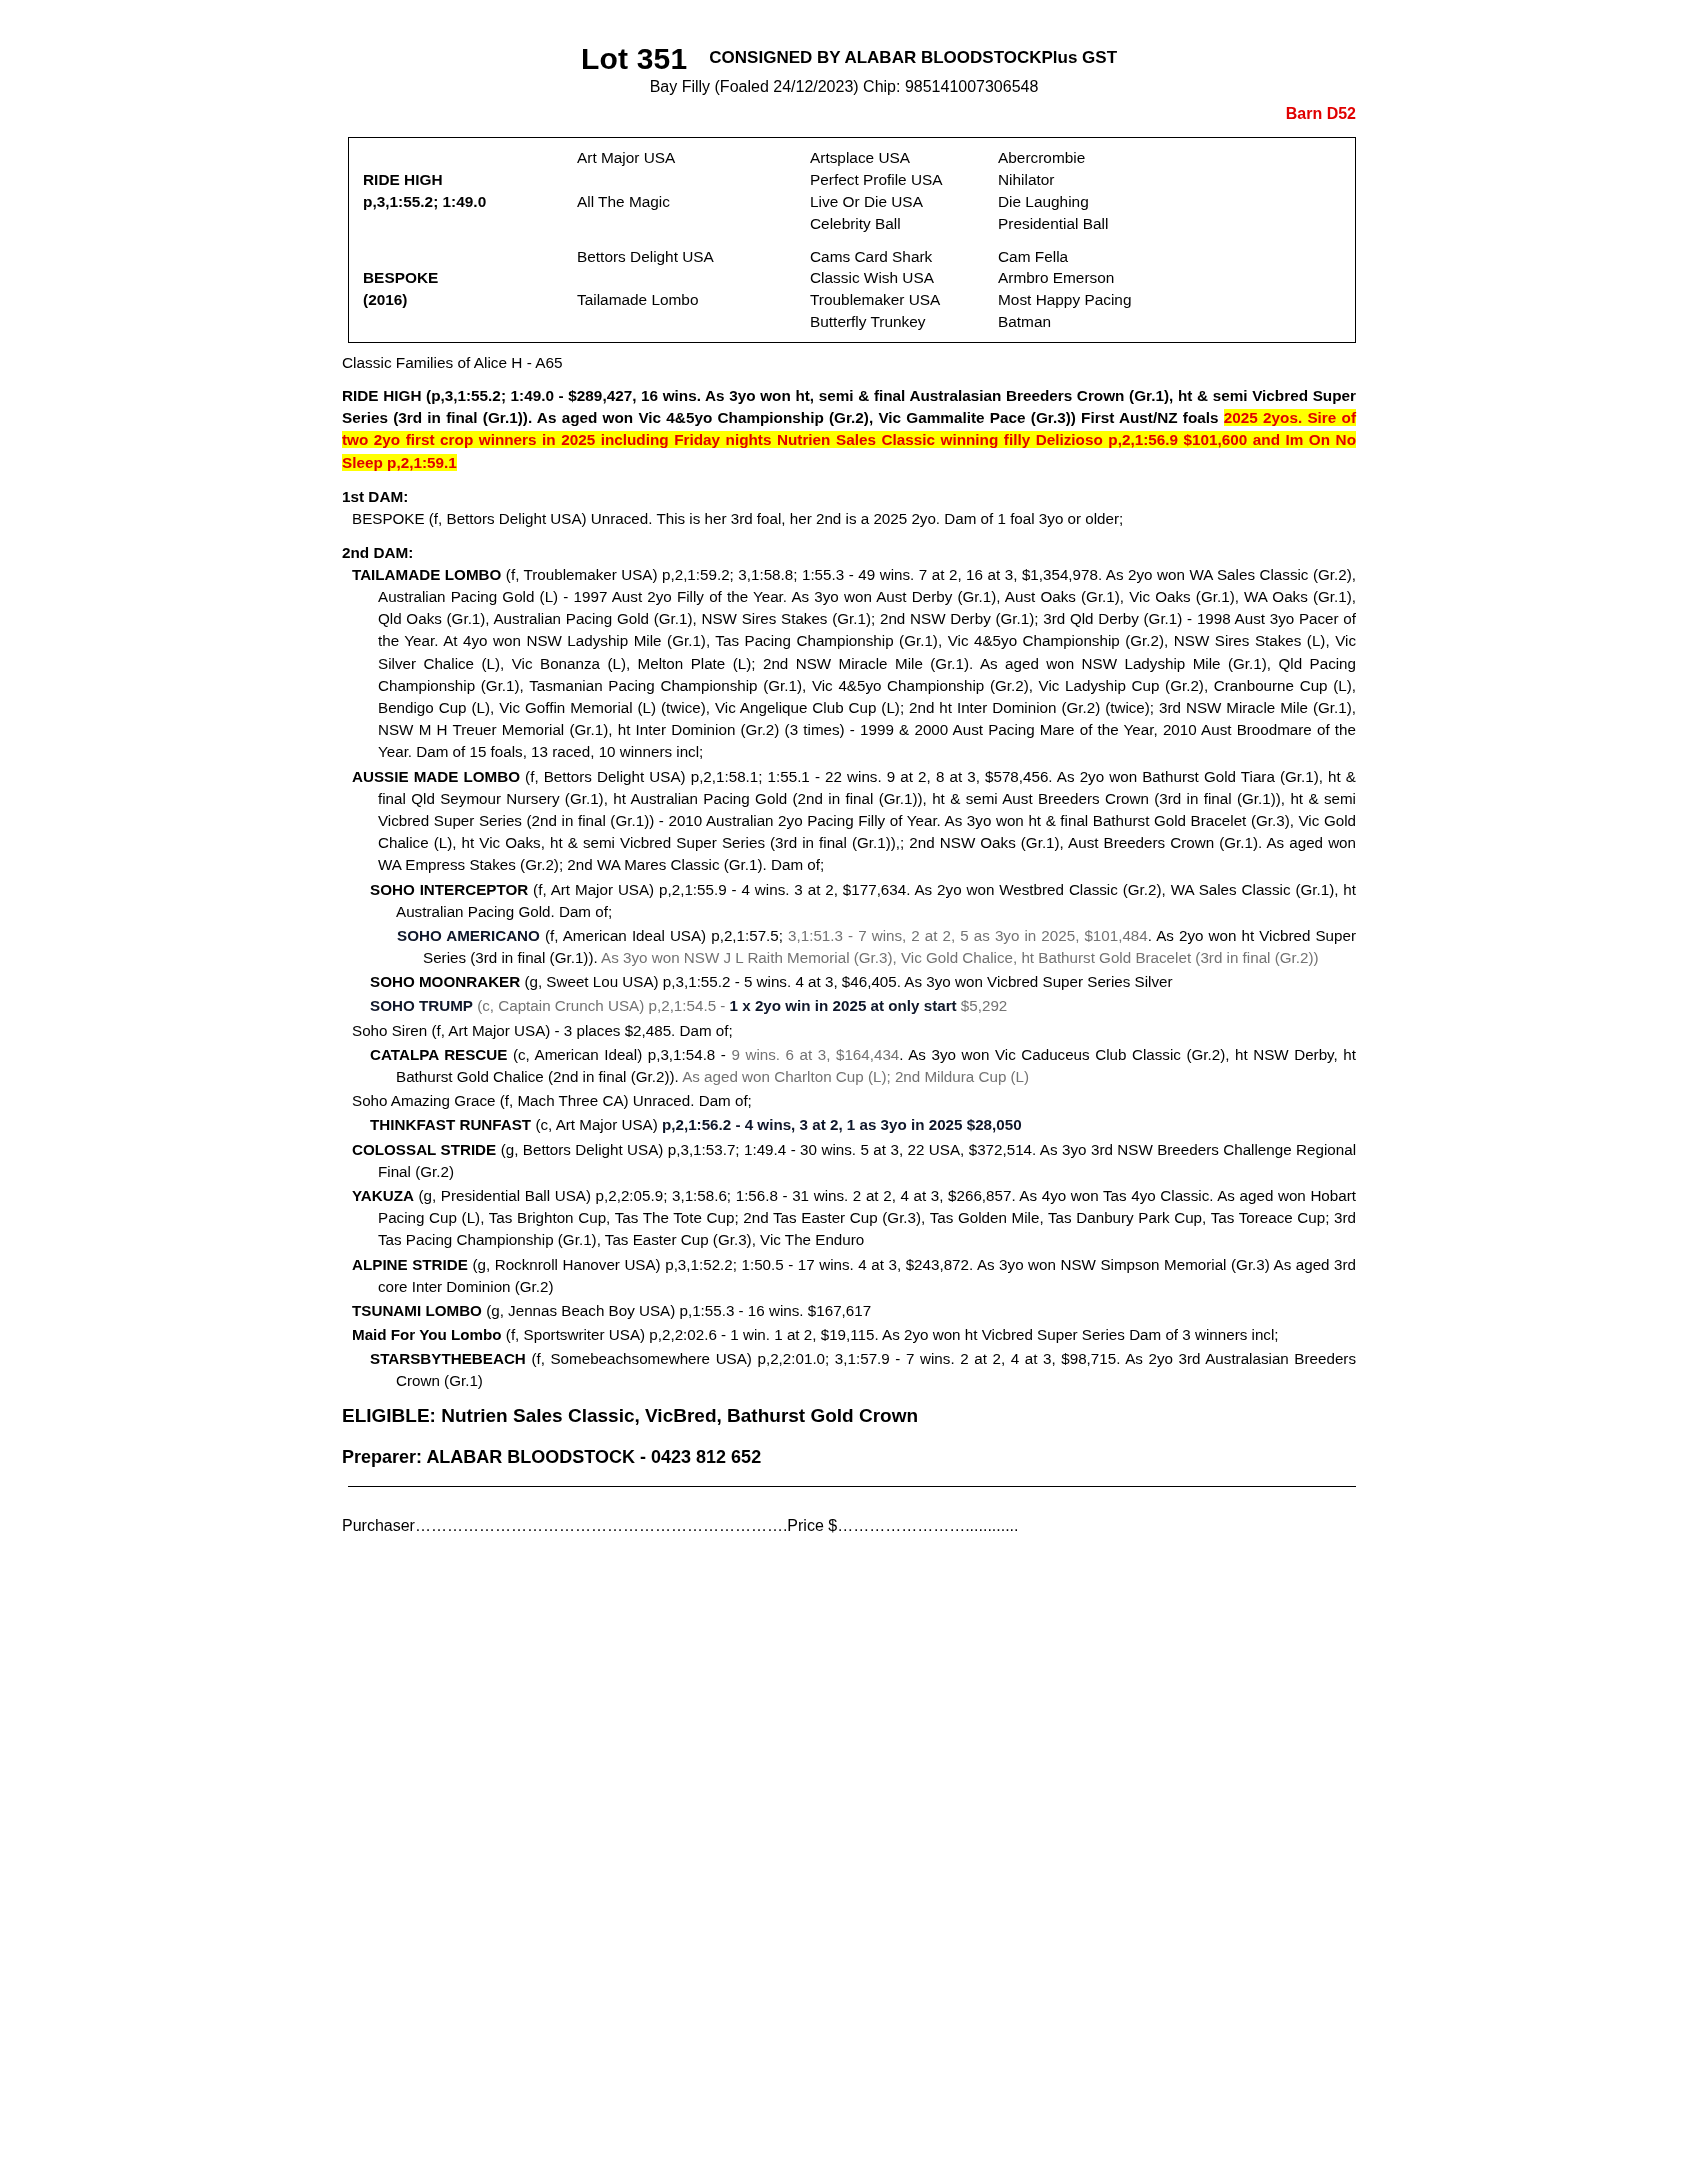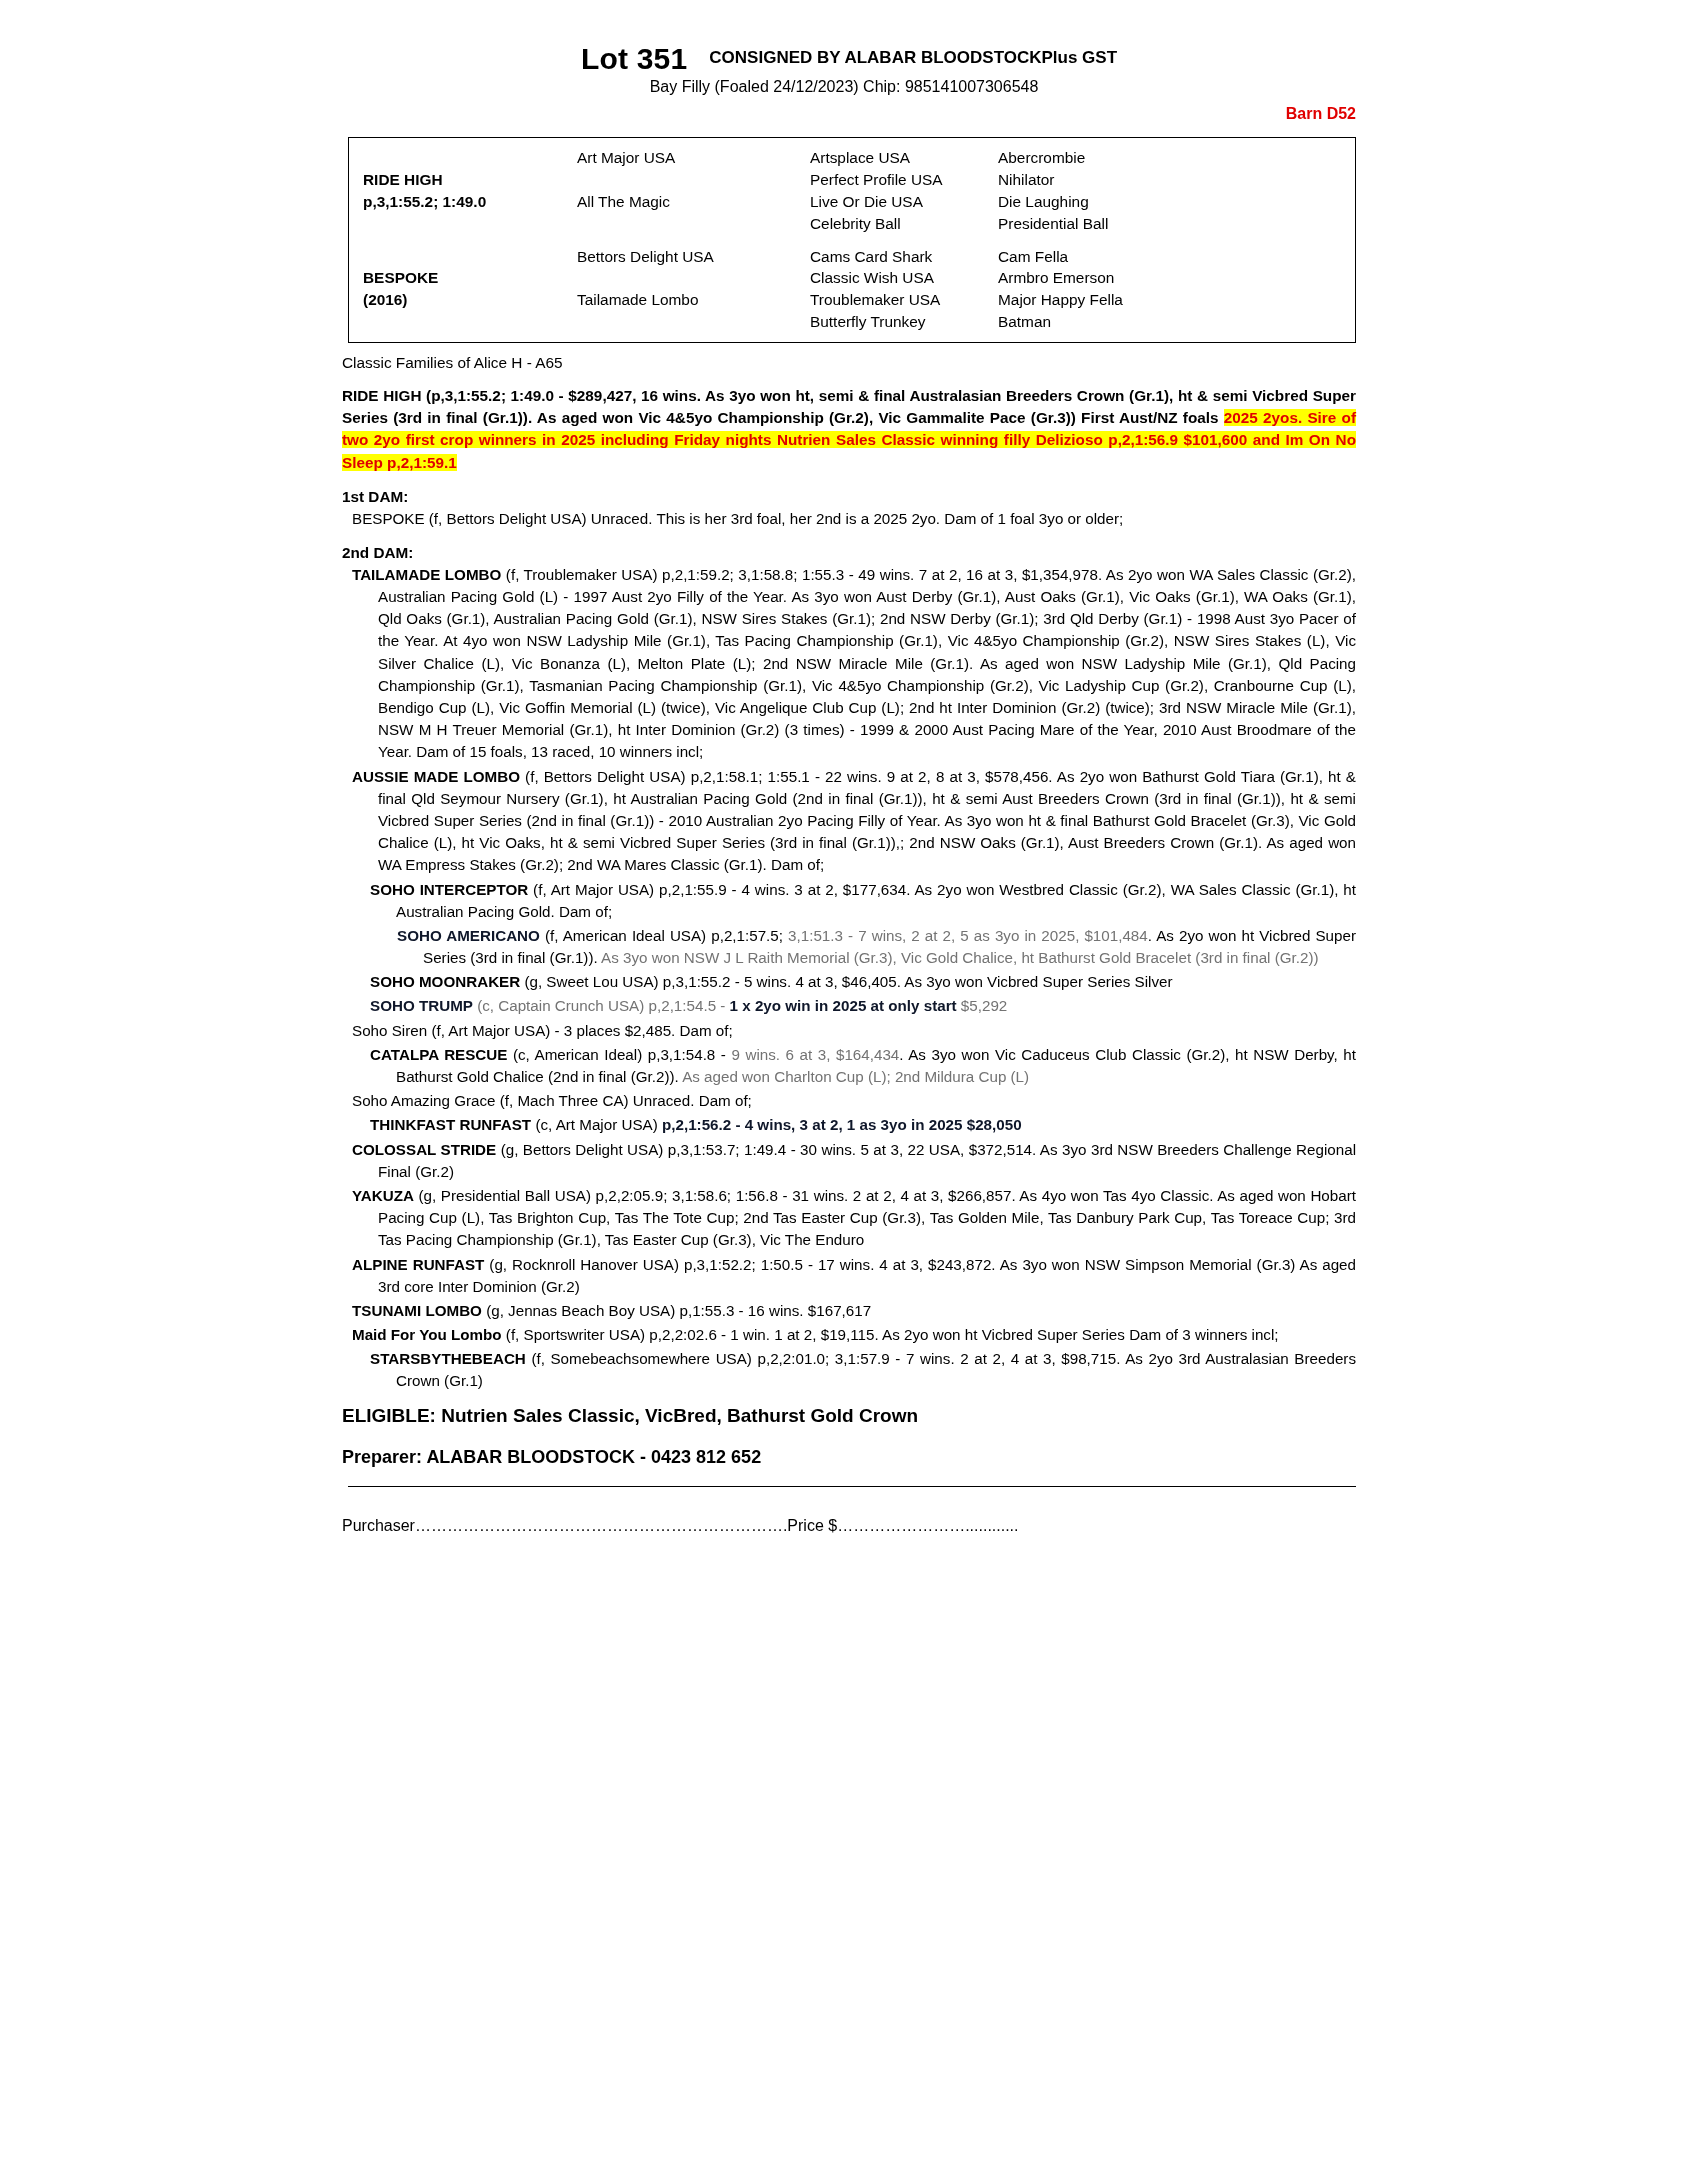--- a/index.html
+++ b/index.html
@@ -189,21 +189,21 @@
     <div class="ped-row">
       <div class="ped-c0 bold">BESPOKE</div>
       <div class="ped-c1"></div>
       <div class="ped-c2">Classic Wish USA</div>
       <div class="ped-c3">Armbro Emerson</div>
     </div>
     <div class="ped-row">
       <div class="ped-c0 bold">(2016)</div>
       <div class="ped-c1">Tailamade Lombo</div>
       <div class="ped-c2">Troublemaker USA</div>
-      <div class="ped-c3">Major Happy Fella</div>
+      <div class="ped-c3">Most Happy Pacing</div>
     </div>
     <div class="ped-row">
       <div class="ped-c0"></div>
       <div class="ped-c1"></div>
       <div class="ped-c2">Butterfly Trunkey</div>
       <div class="ped-c3">Batman</div>
     </div>
   </div>
 
   <div class="famline">Classic Families of Alice H - A65</div>
@@ -259,21 +259,21 @@
 
   <div class="para p-ind lvl0">
     <span class="bold">COLOSSAL STRIDE</span><span> (g, Bettors Delight USA) p,3,1:53.7; 1:49.4 - 30 wins. 5 at 3, 22 USA, $372,514. As 3yo 3rd NSW Breeders Challenge Regional Final (Gr.2)</span>
   </div>
 
   <div class="para p-ind lvl0">
     <span class="bold">YAKUZA</span><span> (g, Presidential Ball USA) p,2,2:05.9; 3,1:58.6; 1:56.8 - 31 wins. 2 at 2, 4 at 3, $266,857. As 4yo won Tas 4yo Classic. As aged won Hobart Pacing Cup (L), Tas Brighton Cup, Tas The Tote Cup; 2nd Tas Easter Cup (Gr.3), Tas Golden Mile, Tas Danbury Park Cup, Tas Toreace Cup; 3rd Tas Pacing Championship (Gr.1), Tas Easter Cup (Gr.3), Vic The Enduro</span>
   </div>
 
   <div class="para p-ind lvl0">
-    <span class="bold">ALPINE RUNFAST</span><span> (g, Rocknroll Hanover USA) p,3,1:52.2; 1:50.5 - 17 wins. 4 at 3, $243,872. As 3yo won NSW Simpson Memorial (Gr.3) As aged 3rd core Inter Dominion (Gr.2)</span>
+    <span class="bold">ALPINE STRIDE</span><span> (g, Rocknroll Hanover USA) p,3,1:52.2; 1:50.5 - 17 wins. 4 at 3, $243,872. As 3yo won NSW Simpson Memorial (Gr.3) As aged 3rd core Inter Dominion (Gr.2)</span>
   </div>
 
   <div class="para p-ind lvl0">
     <span class="bold">TSUNAMI LOMBO</span><span> (g, Jennas Beach Boy USA) p,1:55.3 - 16 wins. $167,617</span>
   </div>
 
   <div class="para p-ind lvl0">
     <span class="bold">Maid For You Lombo</span><span> (f, Sportswriter USA) p,2,2:02.6 - 1 win. 1 at 2, $19,115. As 2yo won ht Vicbred Super Series Dam of 3 winners incl;</span>
   </div>
 

